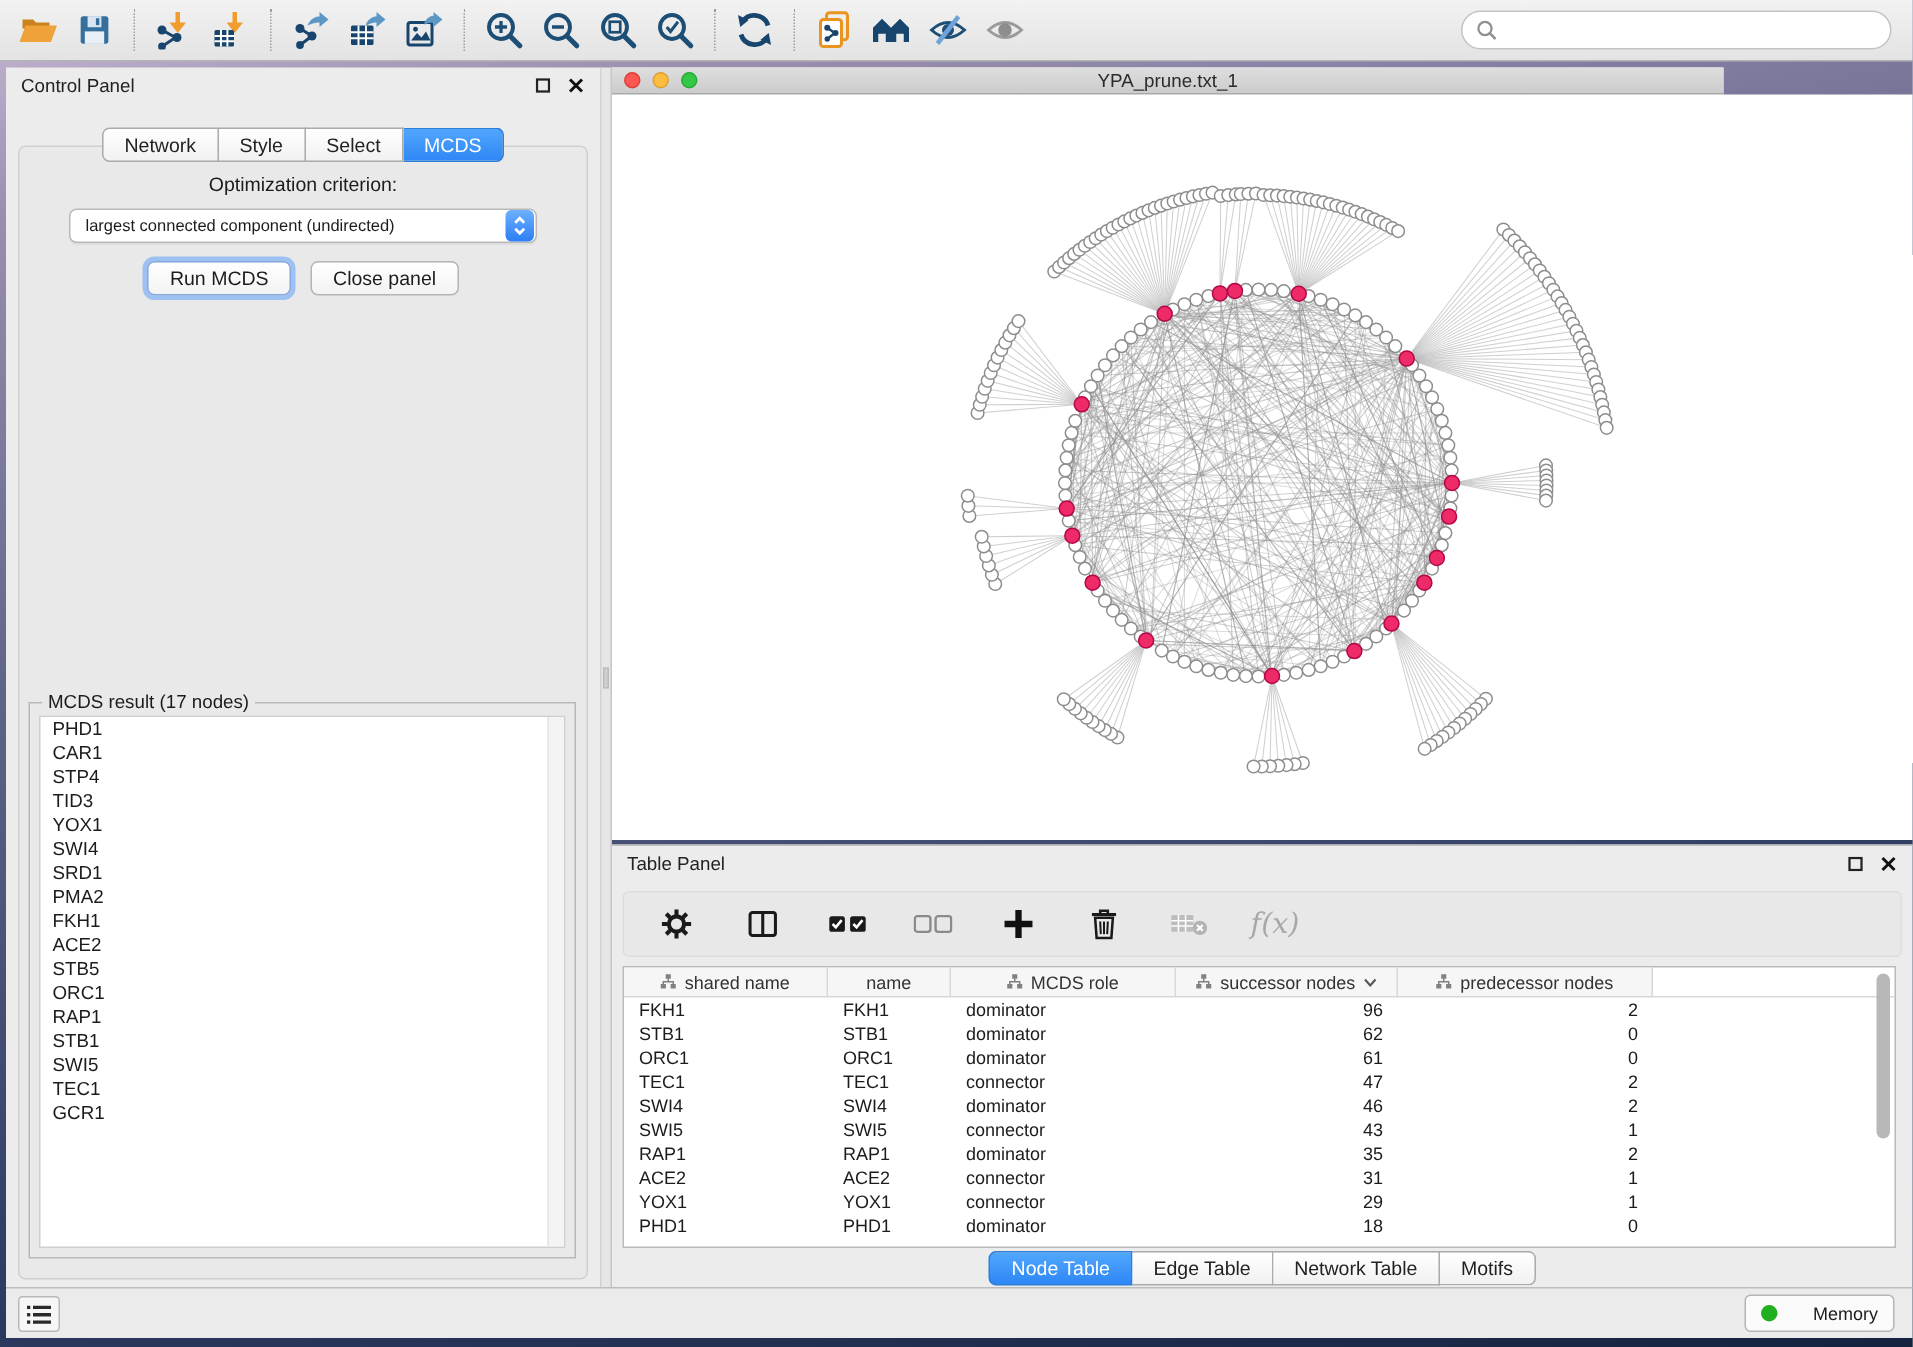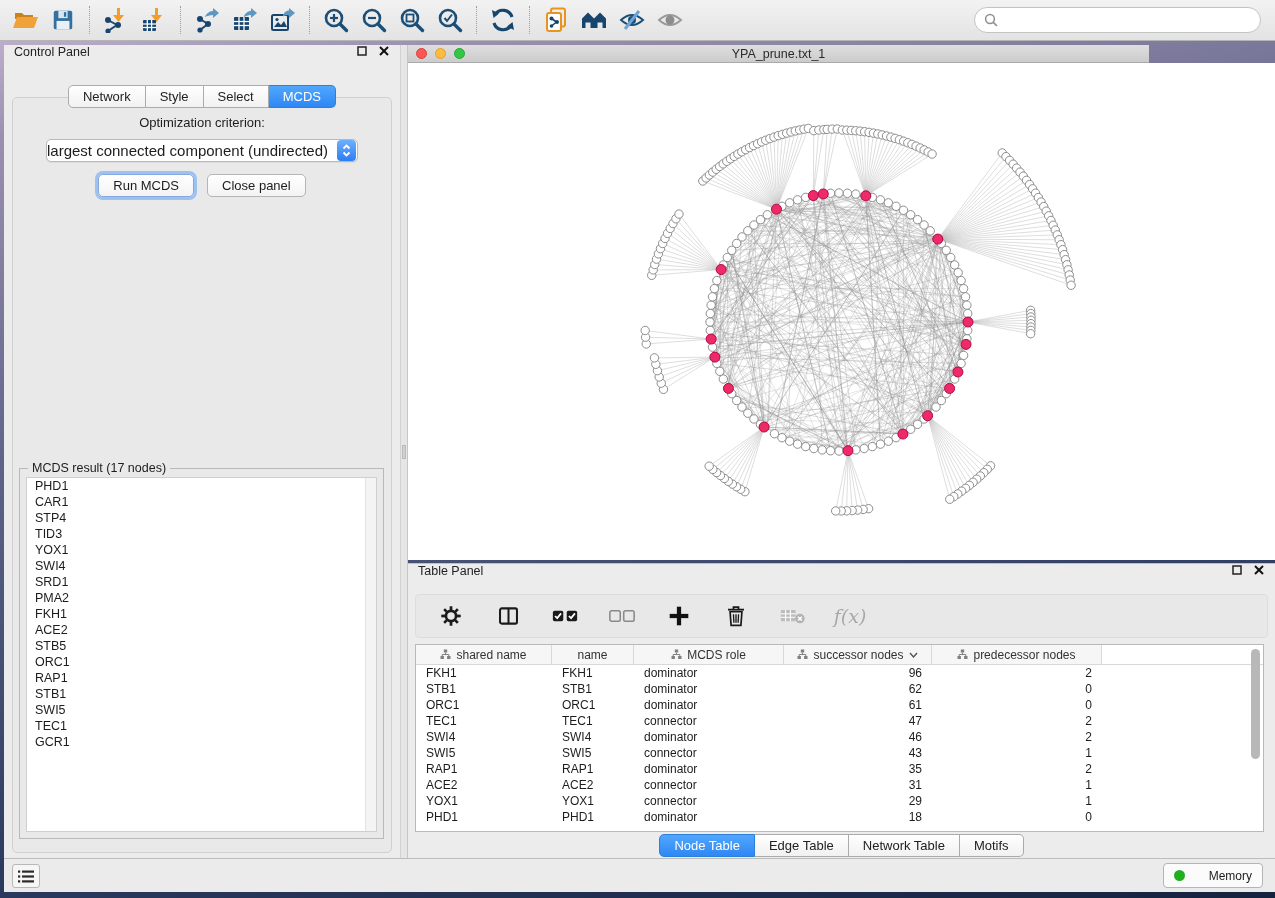--- a/index.html
+++ b/index.html
@@ -13,36 +13,36 @@
     background:linear-gradient(#f2f2f2,#e3e3e3); border-bottom:1px solid #b4b4b4;
     display:flex; align-items:center; padding-left:6px; }
   .tbtn { width:38px; height:36px; display:flex; align-items:center; justify-content:center; border-radius:4px; }
   .tsep { width:1px; height:28px; border-left:1px dotted #9d9d9d; margin:0 7px; }
   .searchbox { margin-left:auto; margin-right:14px; width:287px; height:26px; background:#fff;
     border:1px solid #c3c3c3; border-radius:13px; display:flex; align-items:center; padding:0 9px; }
   .searchbox input { border:none; outline:none; flex:1; font-size:12px; margin-left:6px; background:transparent; }
 
   
   .control-panel { left:4px; top:45px; width:396px; height:813px; background:#ececec; }
-  .panel-titlebar { height:24px; display:flex; align-items:flex-start; padding:0 10px;gap:28px; }
+  .panel-titlebar { height:24px; display:flex; align-items:center; padding:0 10px;gap:28px; }
   .panel-title { font-size:12.5px; color:#222; }
   .panel-wbtns { margin-left:auto; display:flex; gap:10px; align-items:center; }
   .wbtn { width:12px; height:12px; display:flex; align-items:center; justify-content:center; }
   .cp-tabs { position:absolute; left:0; right:0; top:40px; display:flex; justify-content:center; z-index:3; }
   .seg { display:inline-flex; }
   .seg .tab { height:23px; padding:0 14px; font-size:13px; background:linear-gradient(#ffffff,#f1f1f1);
     border:1px solid #ababab; border-left:none; display:flex; align-items:center; color:#222; }
   .seg .tab:first-child { border-left:1px solid #ababab; border-radius:5px 0 0 5px; }
   .seg .tab:last-child { border-radius:0 5px 5px 0; }
   .seg .tab.active { background:linear-gradient(#51a7fd,#2e87f5); border-color:#2e7fd6; color:#fff; }
   .cp-inner { position:absolute; left:8px; top:52px; width:380px; height:756px;
     background:#e9e9e9; border:1px solid #d0d0d0; border-radius:5px; }
   .opt-label { text-align:center; margin-top:17px; font-size:13px; }
   .dropdown { margin:9px auto 0; width:312px; height:23px; background:#fff; border:1px solid #b9b9b9;
-    border-radius:5px; display:flex; align-items:center; font-size:15px; padding-left:0;
+    border-radius:5px; display:flex; align-items:center; font-size:11px; padding-left:10px;
     box-shadow:0 1px 1px rgba(0,0,0,.06); }
   .dd-spin { margin-left:auto; width:19px; height:21px; border-radius:4px;
     background:linear-gradient(#6cb0fc,#2d7ef5); display:flex; align-items:center; justify-content:center; margin-right:1px; }
   .btn-row { display:flex; justify-content:center; gap:13px; margin-top:12px; }
   .mac-btn { height:23px; padding:0 14px; background:linear-gradient(#ffffff,#f3f3f3);
     border:1px solid #b5b5b5; border-radius:5px; font-size:13px; display:flex; align-items:center; }
   .mac-btn.focused { box-shadow:0 0 0 3px rgba(95,160,250,.55); border-color:#85a9dd; }
   .group-box { position:absolute; left:6px; right:7px; top:370px; height:371px; border:1px solid #b9b9b9; }
   .group-legend { position:absolute; top:-8px; left:8px; background:#e9e9e9; padding:0 4px; font-size:12.5px; }
   .mcds-list { position:absolute; inset:8px 6px 6px 6px; background:#fff; border:1px solid #cfcfcf; overflow:hidden; }

